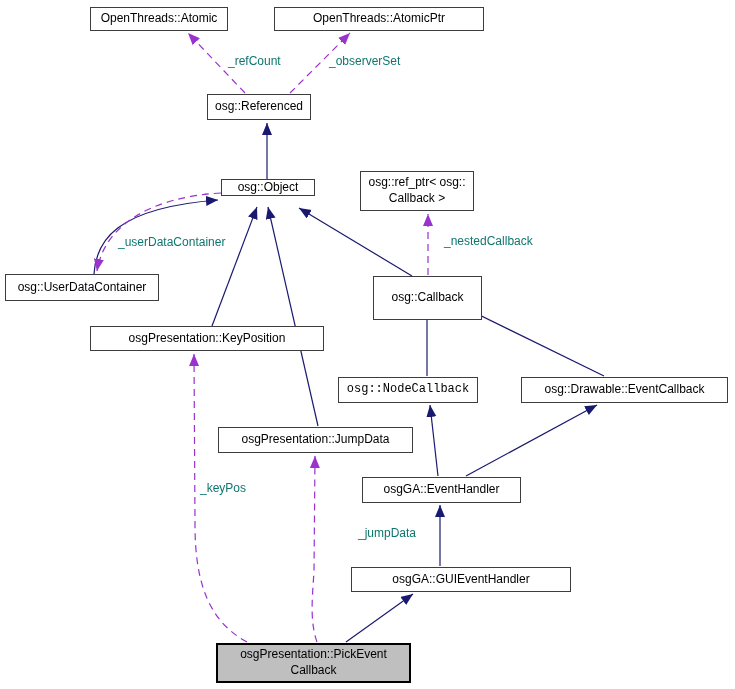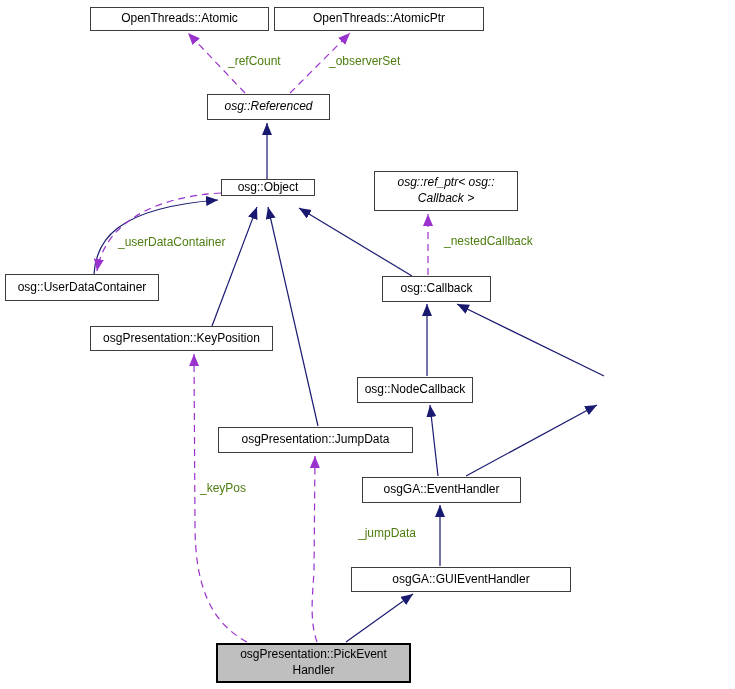--- a/index.html
+++ b/index.html
@@ -27,21 +27,21 @@
     cursor:pointer;
   }
   .node.focus {
     background:#bfbfbf;
     border:2px solid #000000;
     cursor:default;
   }
   .edge-label {
     position:absolute;
     font-size:12px;
-    color:#4d7c0f;
+    color:#0f766e;
     white-space:nowrap;
   }
   .solid-e { stroke-width:1.2; }
   .dashed-e { stroke-width:1.2; stroke-dasharray:7,5; }
 </style>
 </head>
 <body>
 
 <div id="canvas">
 
@@ -72,35 +72,36 @@
     <g fill="none" stroke="#9a32cd">
       <path class="dashed-e" d="M245,93 L188,33" marker-end="url(#arrowDashed)"></path>
       <path class="dashed-e" d="M290,93 L350,33" marker-end="url(#arrowDashed)"></path>
       <path class="dashed-e" d="M221,193 C150,197 104,226 97,271" marker-end="url(#arrowDashed)"></path>
       <path class="dashed-e" d="M428,275 L428,214" marker-end="url(#arrowDashed)"></path>
       <path class="dashed-e" d="M247,642 C210,622 195,585 195,525 L194,354" marker-end="url(#arrowDashed)"></path>
       <path class="dashed-e" d="M317,642 C310,622 312,600 314,572 L315,456" marker-end="url(#arrowDashed)"></path>
     </g>
   </svg>
 
-  <div class="node" style="left:90px;  top:7px;   width:179px; height:24px;">OpenThreads::Atomic</div>
+  <div class="node" style="left:90px;  top:7px;   width:138px; height:24px;">OpenThreads::Atomic</div>
   <div class="node" style="left:274px; top:7px;   width:210px; height:24px;">OpenThreads::AtomicPtr</div>
-  <div class="node" style="left:207px; top:94px;  width:123px; height:26px;font-style:italic;">osg::Referenced</div>
+  <div class="node" style="left:207px; top:94px;  width:104px; height:26px;">osg::Referenced</div>
   <div class="node" style="left:221px; top:179px; width:94px;  height:17px;">osg::Object</div>
-  <div class="node" style="left:374px; top:171px; width:144px; height:40px;font-style:italic;">osg::ref_ptr&lt; osg::
+  <div class="node" style="left:360px; top:171px; width:114px; height:40px;">osg::ref_ptr&lt; osg::
 Callback &gt;</div>
   <div class="node" style="left:5px;   top:274px; width:154px; height:27px;">osg::UserDataContainer</div>
-  <div class="node" style="left:373px; top:276px; width:109px; height:26px;margin-left:9px;">osg::Callback</div>
-  <div class="node" style="left:90px;  top:326px; width:183px; height:25px;">osgPresentation::KeyPosition</div>
-  <div class="node" style="left:357px; top:377px; width:116px; height:26px;">osg::NodeCallback</div>
+  <div class="node" style="left:373px; top:276px; width:109px; height:44px;">osg::Callback</div>
+  <div class="node" style="left:90px;  top:326px; width:234px; height:25px;">osgPresentation::KeyPosition</div>
+  <div class="node" style="left:338px; top:377px; width:140px; height:26px;font-family:Liberation Mono, monospace;">osg::NodeCallback</div>
+  <div class="node" style="left:521px; top:377px; width:207px; height:26px;">osg::Drawable::EventCallback</div>
   <div class="node" style="left:362px; top:477px; width:159px; height:26px;">osgGA::EventHandler</div>
   <div class="node" style="left:218px; top:427px; width:195px; height:26px;">osgPresentation::JumpData</div>
   <div class="node" style="left:351px; top:567px; width:220px; height:25px;">osgGA::GUIEventHandler</div>
   <div class="node focus" style="left:216px; top:643px; width:195px; height:40px;">osgPresentation::PickEvent
-Handler</div>
+Callback</div>
 
   <div class="edge-label" style="left:228px; top:54px;">_refCount</div>
   <div class="edge-label" style="left:329px; top:54px;">_observerSet</div>
   <div class="edge-label" style="left:118px; top:235px;">_userDataContainer</div>
   <div class="edge-label" style="left:444px; top:234px;">_nestedCallback</div>
   <div class="edge-label" style="left:200px; top:481px;">_keyPos</div>
   <div class="edge-label" style="left:318px; top:526px;margin-left:40px;">_jumpData</div>
 
 </div>
 

